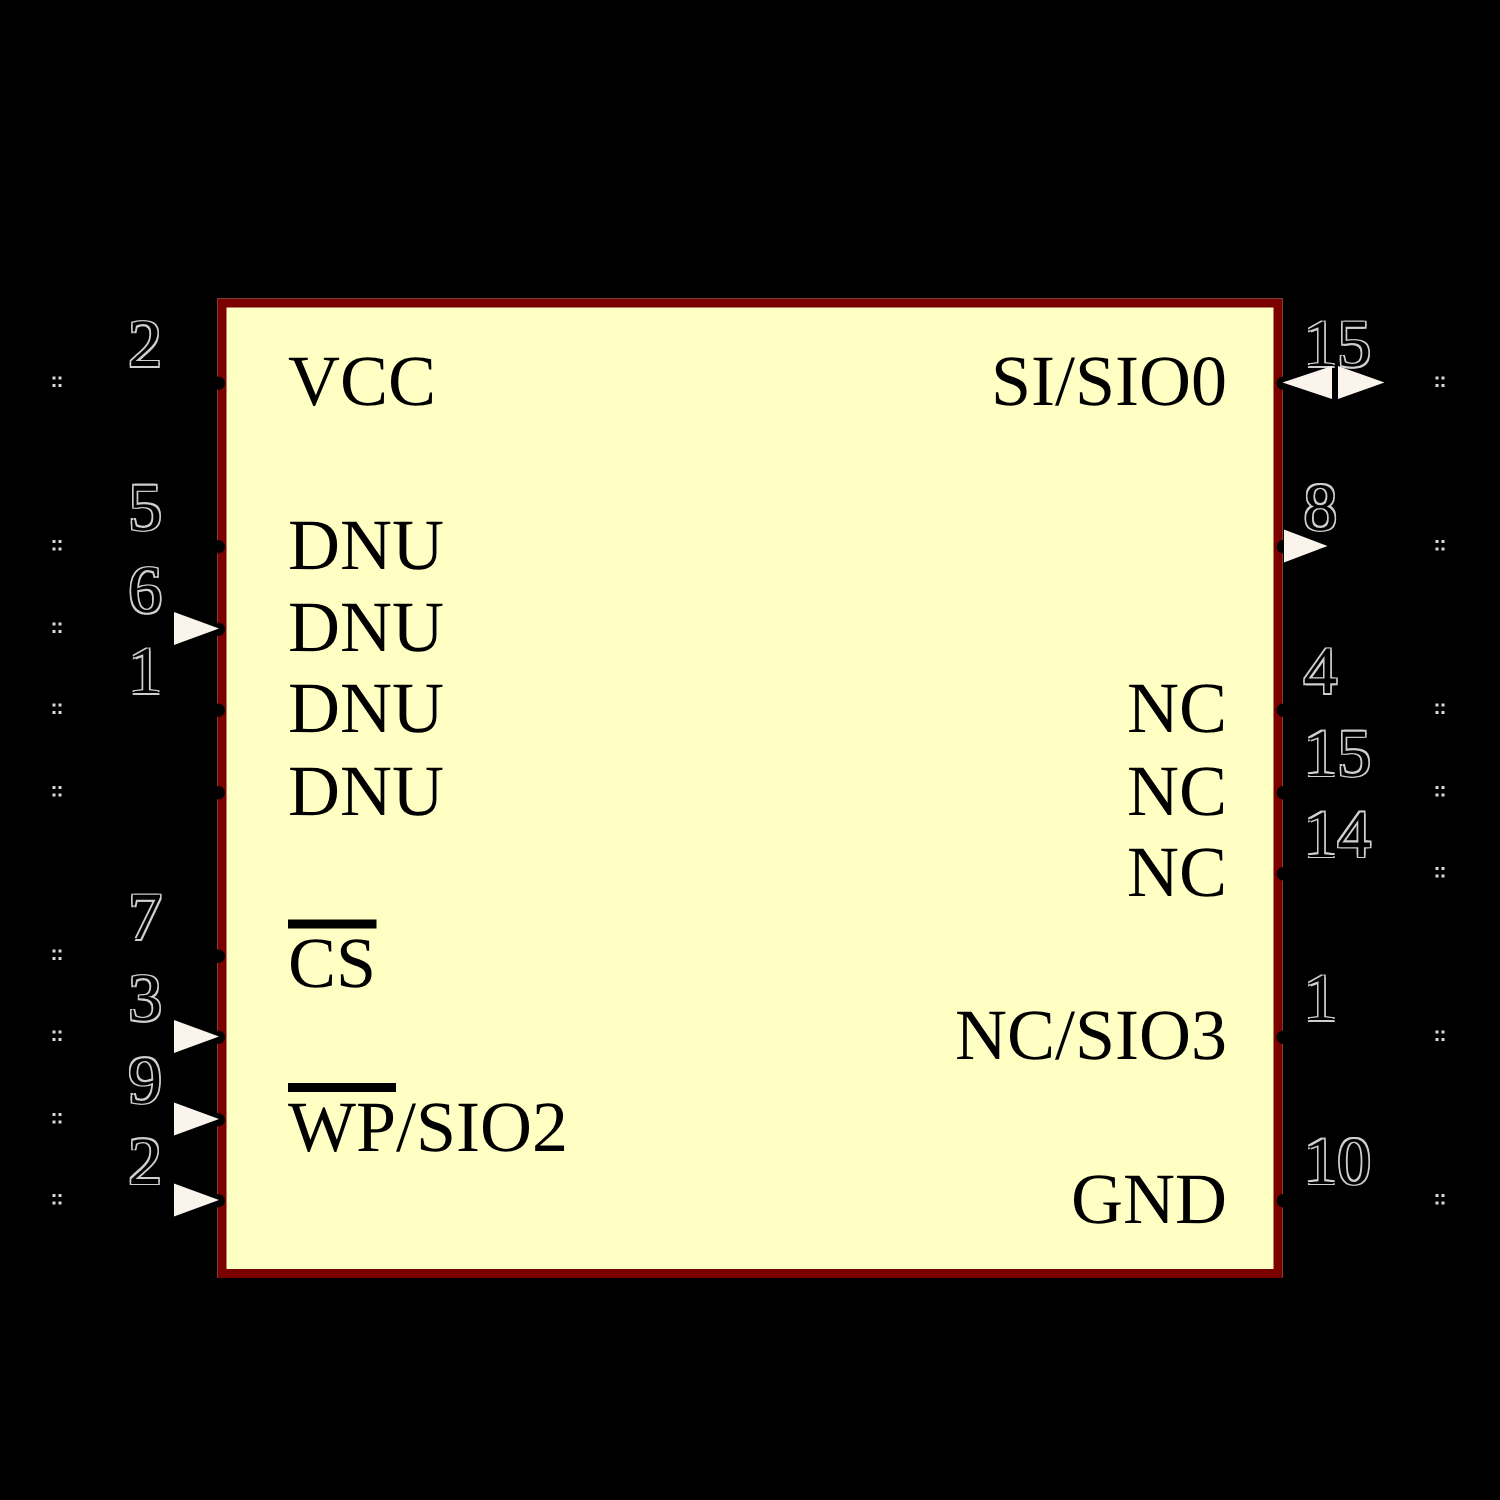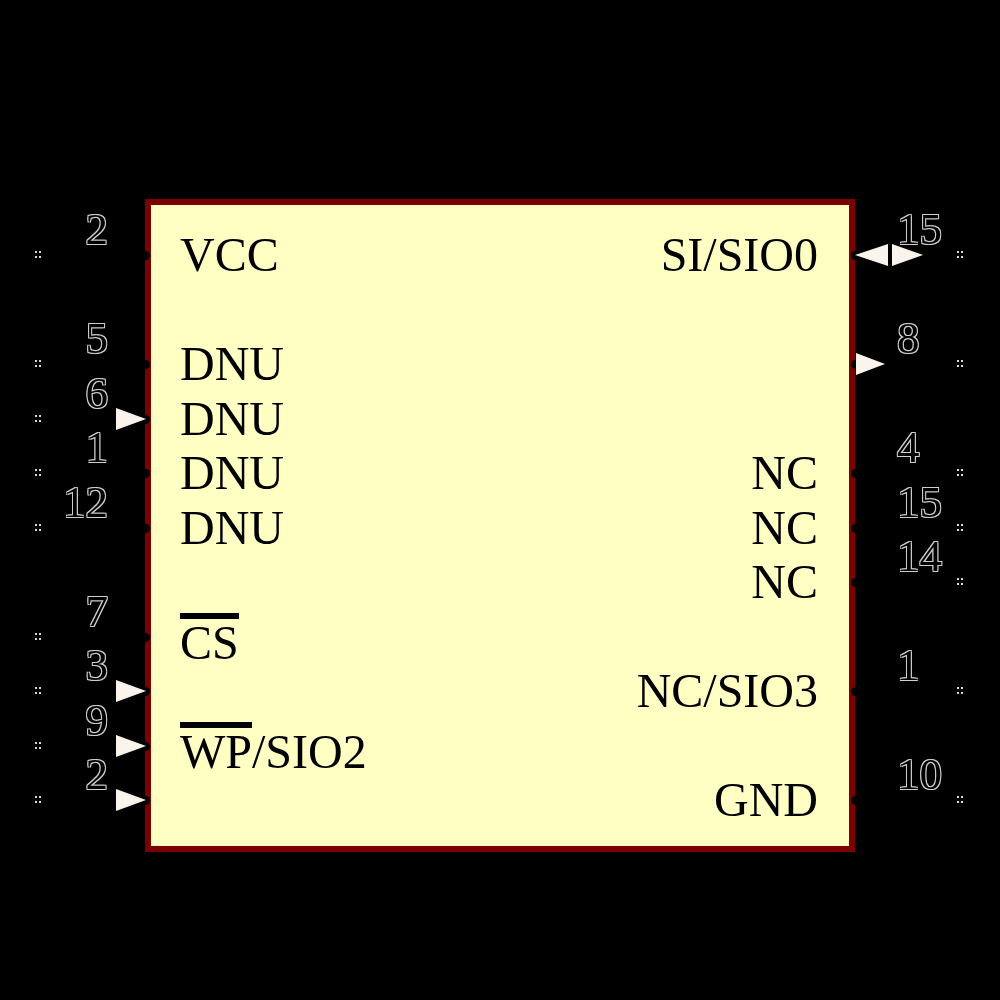--- a/index.html
+++ b/index.html
@@ -36,38 +36,38 @@
     font-size:45px;line-height:45px;
     color:var(--text,#000);
     text-shadow:-1px -1px 0 var(--numoutline,#cfcfcf),
                  1px -1px 0 var(--numoutline,#cfcfcf),
                 -1px  1px 0 var(--numoutline,#cfcfcf),
                  1px  1px 0 var(--numoutline,#cfcfcf);
     top:calc(var(--y) - 48px);
     white-space:nowrap;
   }
   .numL{left:0;width:108px;text-align:right;}
-  .numR{left:897px;}
+  .numR{left:869px;}
   
   .dot{
     position:absolute;width:9px;height:9px;border-radius:50%;
     background:#000;
     top:calc(var(--y) - 4px);
   }
   .dotL{left:141px;}
   .dotR{left:851px;}
   
   .lbl{
     position:absolute;
     font-size:48px;line-height:48px;
     color:var(--text,#000);
     top:calc(var(--y) - 24px);
     white-space:nowrap;
   }
-  .lblL{left:180px;text-align:center;}
+  .lblL{left:192px;text-align:center;}
   .lblR{right:182px;text-align:right;}
   .ovl{display:inline-block;border-top:6px solid var(--text,#000);}
   .ovl:empty{display:none;}
   
   .arrow{position:absolute;width:0;height:0;border-top:11px solid transparent;border-bottom:11px solid transparent;top:calc(var(--y) - 11px);}
   .arrow.in  {left:116px;border-left:30px solid var(--arrow,#fbf4ec);}
   .arrow.out {left:856px;border-left:29px solid var(--arrow,#fbf4ec);}
   .arrow.bi-l{left:855px;border-right:33px solid var(--arrow,#fbf4ec);}
   .arrow.bi-r{left:892px;border-left:31px solid var(--arrow,#fbf4ec);}
 </style>
@@ -102,21 +102,20 @@
 
   <div class="pin" style="--y:473px">
     <span class="marker markerL"></span>
     <span class="num numL">1</span>
     <span class="dot dotL"></span>
     <span class="lbl lblL"><span>DNU</span></span>
   </div>
 
   <div class="pin" style="--y:527.5px">
     <span class="marker markerL"></span>
-    <span class="num numL">12</span>
     <span class="dot dotL"></span>
     <span class="lbl lblL"><span>DNU</span></span>
   </div>
 
   <div class="pin" style="--y:636.5px">
     <span class="marker markerL"></span>
     <span class="num numL">7</span>
     <span class="dot dotL"></span>
     <span class="lbl lblL"><span class="ovl">CS</span><span></span></span>
   </div>

